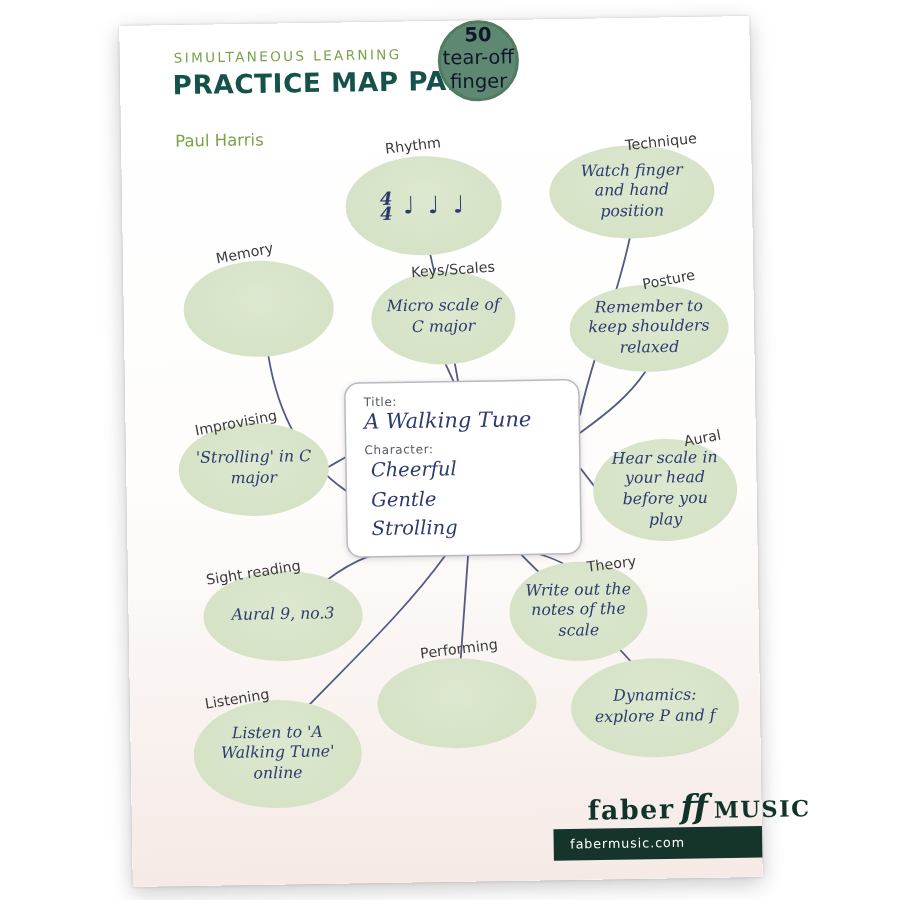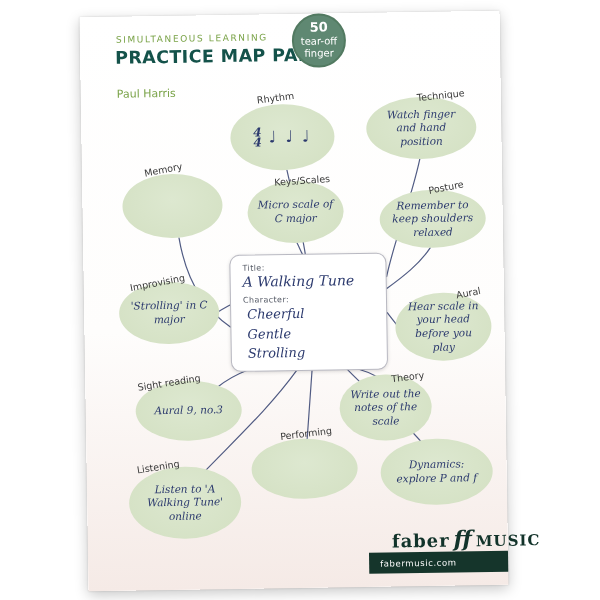--- a/index.html
+++ b/index.html
@@ -8,24 +8,24 @@
   .pad{position:absolute;left:84px;top:14px;width:420px;height:574px;
        background:linear-gradient(180deg,#ffffff 0%,#fefdfc 55%,#f5eae6 100%);
        transform:rotate(-0.9deg);transform-origin:50% 50%;
        box-shadow:0 4px 14px rgba(0,0,0,0.22),0 0 2px rgba(0,0,0,0.18);}
   
   .series{position:absolute;left:36px;top:18px;font-size:9px;letter-spacing:1.6px;color:#7aa348;}
   .pad-title{position:absolute;left:35px;top:31px;font-size:17.5px;font-weight:bold;color:#14524a;letter-spacing:0.4px;}
   .author{position:absolute;left:36px;top:57px;font-size:11px;color:#7aa348;margin-top:14px;}
   
   .badge{position:absolute;left:212px;top:0px;width:54px;height:54px;border-radius:50%;
-         background:#5f8872;border:2px solid #527a61;color:#ffffff;z-index:5;
+         background:#5f8872;border:2px solid #527a61;color:#0f172a;z-index:5;
          display:flex;flex-direction:column;align-items:center;justify-content:center;box-sizing:border-box;}
   .badge .count{font-size:13px;font-weight:bold;line-height:1.1;}
-  .badge .sub{font-size:10px;line-height:1.25;}
+  .badge .sub{font-size:13px;line-height:1.25;}
   
   .connectors{position:absolute;left:0;top:0;z-index:1;}
   .connectors path{fill:none;stroke:#33406f;stroke-width:1.2;stroke-linecap:round;opacity:0.85;}
   
   .bubble{position:absolute;border-radius:50%;background:radial-gradient(ellipse at 50% 40%,#dde8d0,#d3e0c2);
           display:flex;align-items:center;justify-content:center;text-align:center;z-index:2;}
   .bubble .content{font-family:"DejaVu Serif",serif;font-style:italic;color:#2c3a6e;
                    font-size:10.5px;line-height:1.3;padding:6px 10px;}
   .blabel{position:absolute;font-size:9.5px;color:#3a3a3a;white-space:nowrap;z-index:3;}
   .b-rhythm{left:149px;top:90px;width:104px;height:66px;}

